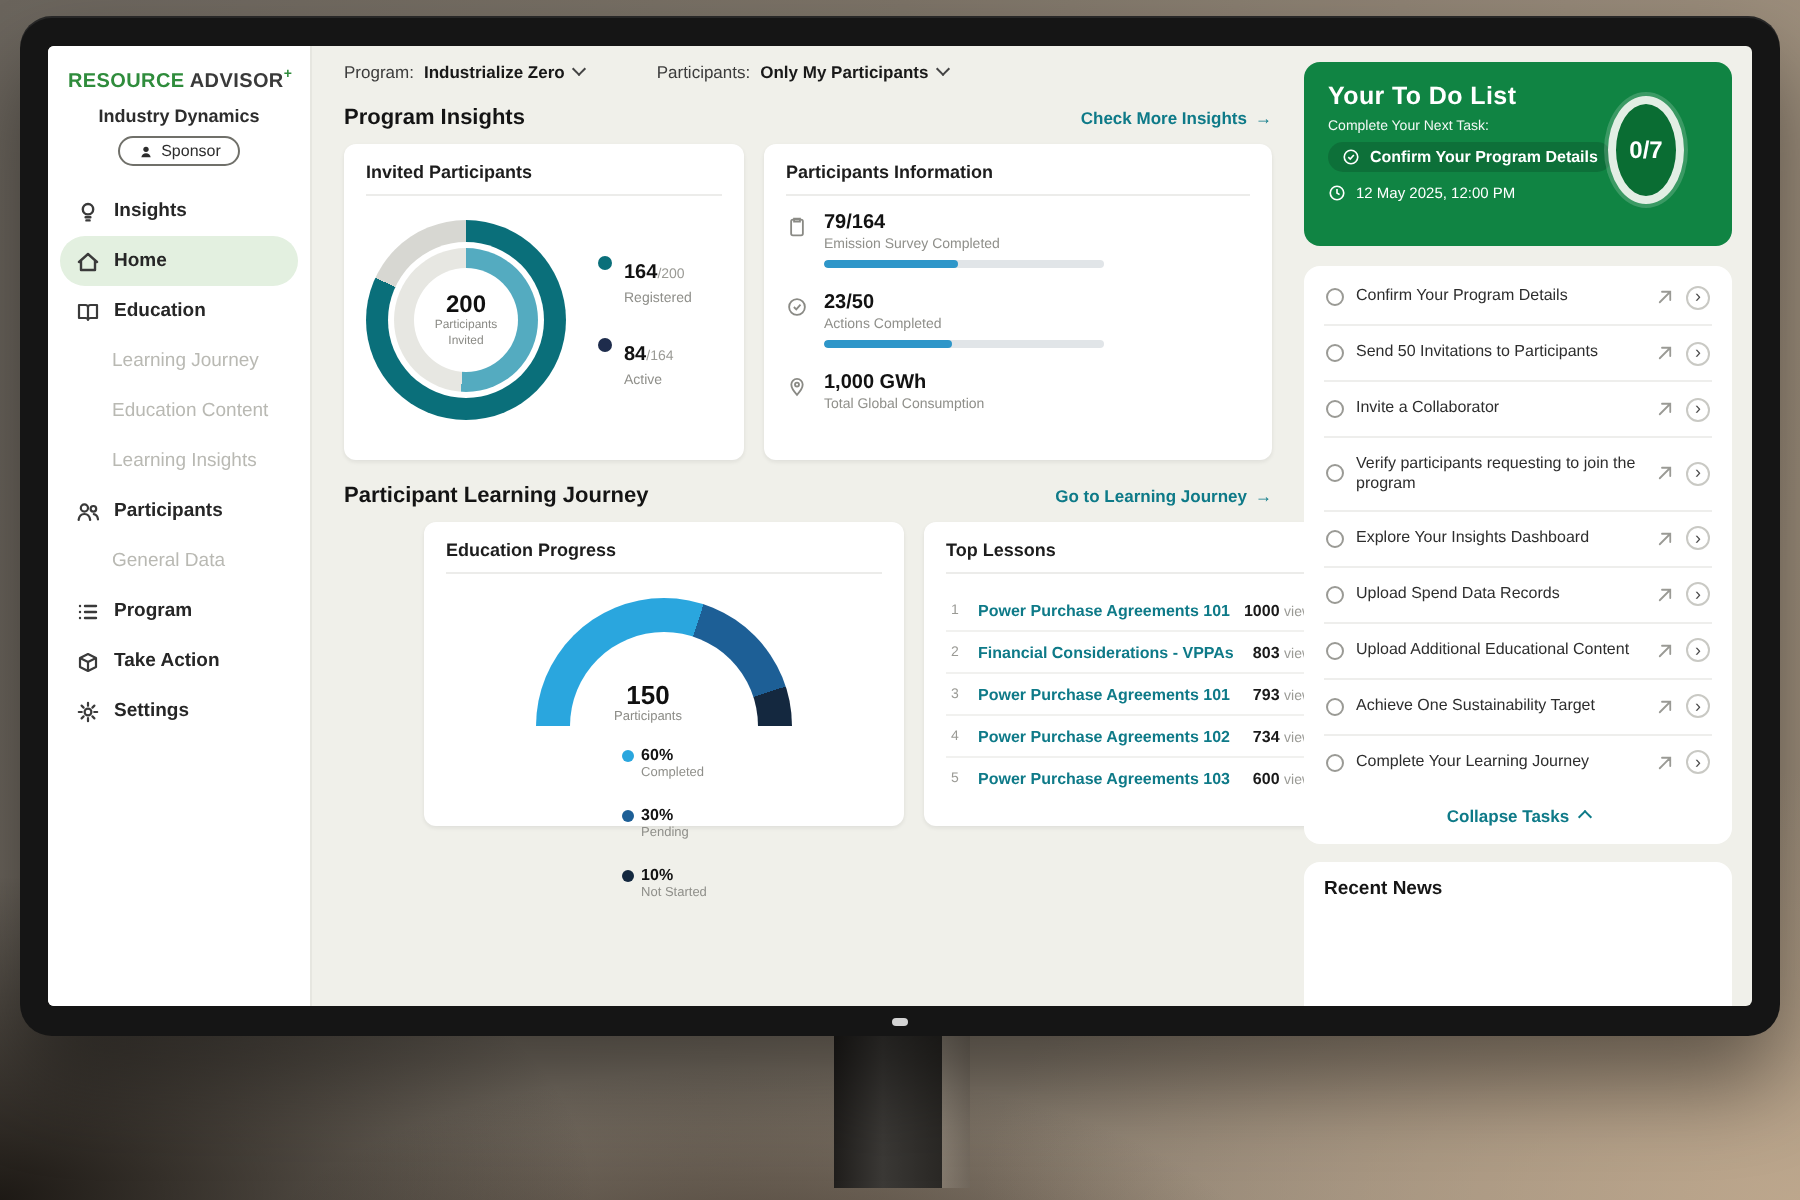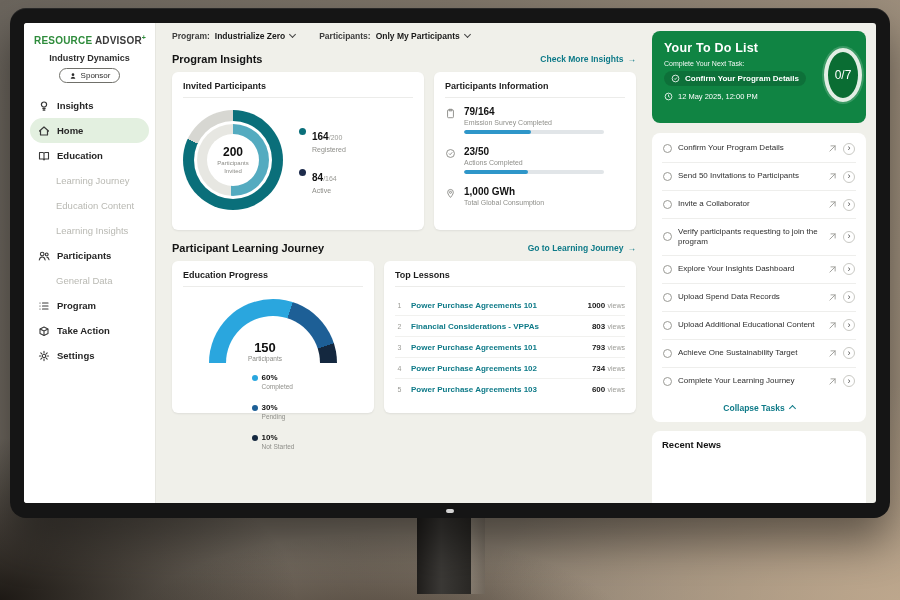--- a/index.html
+++ b/index.html
@@ -41,37 +41,37 @@
   .nav { margin-top:4px; }
   .nav-item { display:flex; align-items:center; gap:7px; height:25px;
     padding:0 8px 0 14px; font-size:9.5px; font-weight:bold; color:#262626; cursor:pointer; }
   .nav-item.sub { padding-left:32px; color:#b9b9b3; font-weight:normal; }
   .nav-item.active { background:#e3f0e0; border-radius:13px; margin:0 6px; padding-left:8px; }
   .nav-icon { width:12px; height:12px; color:#3a3a3a; flex:none; }
 
   
   .main { flex:1; min-width:0; padding:8px 14px 0 16px; }
   .welcome { font-size:16px; font-weight:bold; color:#161616; margin:12px 0 10px; letter-spacing:.2px; }
-  .filters { display:flex; gap:24px; align-items:center;font-weight:bold; }
+  .filters { display:flex; gap:36px; align-items:center; }
   .filter { display:flex; align-items:center; gap:5px; font-size:8.5px; color:#3c3c3c; cursor:pointer; }
   .filter b { color:#191919; }
   .chev-down { width:5px; height:5px; border-right:1.4px solid #444; border-bottom:1.4px solid #444;
     transform:rotate(45deg); margin-top:-3px; }
   .section-head { display:flex; justify-content:space-between; align-items:center; margin:12px 0 7px; }
   .section-title { font-size:11px; font-weight:bold; color:#141414; }
   .tlink { font-size:8.5px; font-weight:bold; color:#0e7a88; display:flex; gap:4px; align-items:center;
     cursor:pointer; text-decoration:none; }
   .cards { display:flex; gap:10px; align-items:stretch; }
   .card { background:#fff; border-radius:6px; box-shadow:0 1px 2px rgba(20,20,20,.08); padding:9px 11px; }
   .card-title { font-size:9px; font-weight:bold; color:#1d1d1d; padding-bottom:6px;
     border-bottom:1px solid #ececea; margin-bottom:8px; }
   .row1 .card { height:158px; }
-  .invited-card { width:252px; flex:none; }
+  .invited-card { width:200px; flex:none; }
   .info-card { flex:1; }
-  .edu-card { width:202px; flex:none; height:152px; }
+  .edu-card { width:240px; flex:none; height:152px;margin-left:40px; }
   .lessons-card { flex:1; height:152px; }
 
   
   .invited-body { display:flex; align-items:center; gap:16px; padding-top:4px; }
   .donut { position:relative; width:100px; height:100px; flex:none; }
   .d-outer { position:absolute; inset:0; border-radius:50%;
     background:conic-gradient(#0a6f7a 0deg 295deg, #d7d7d2 295deg 360deg); }
   .d-gap { position:absolute; inset:11px; border-radius:50%; background:#fff; }
   .d-inner { position:absolute; inset:14px; border-radius:50%;
     background:conic-gradient(#54abc0 0deg 184deg, #e7e7e2 184deg 360deg); }
@@ -125,23 +125,23 @@
 
   
   .rightcol { width:226px; flex:none; padding:8px 10px 0 2px; display:flex; flex-direction:column; }
   .todo-card { background:#108443; border-radius:8px; color:#fff; padding:10px 12px; position:relative; min-height:92px; }
   .todo-title { font-size:12.5px; font-weight:bold; letter-spacing:.2px; }
   .todo-sub { font-size:7px; margin-top:5px; opacity:.95; }
   .todo-next { display:flex; align-items:center; gap:5px; margin-top:4px; font-size:8px; font-weight:bold;
     background:rgba(0,0,0,.15); border-radius:9px; padding:3px 7px; width:max-content; max-width:142px; }
   .todo-next svg, .todo-date svg { width:9px; height:9px; color:#fff; flex:none; }
   .todo-date { display:flex; gap:5px; margin-top:6px; font-size:7.5px; align-items:center; }
-  .ring { position:absolute; right:4px; top:17px; width:38px; height:54px; border-radius:50%;
+  .ring { position:absolute; right:24px; top:17px; width:38px; height:54px; border-radius:50%;
     background:#0a6d33; border:4px solid #e2eee4; box-shadow:0 0 0 2px rgba(255,255,255,.18);
-    display:flex; align-items:center; justify-content:center; font-size:12px; font-weight:normal; }
+    display:flex; align-items:center; justify-content:center; font-size:12px; font-weight:bold; }
   .tasks-card { background:#fff; border-radius:8px; margin-top:10px; padding:2px 10px 2px; }
   .task-row { display:flex; align-items:center; gap:6px; padding:7.5px 1px; border-bottom:1px solid #eeeeec;
     font-size:8px; color:#2e2e2e; cursor:pointer; }
   .task-check { width:9px; height:9px; border:1px solid #9a9a95; border-radius:50%; flex:none; }
   .task-label { flex:1; line-height:1.3; }
   .open-icon { width:9px; height:9px; color:#9a9a95; flex:none; }
   .chev-circle { width:12px; height:12px; border:1px solid #c9c9c4; border-radius:50%; flex:none;
     display:flex; align-items:center; justify-content:center; color:#4a4a4a; font-size:9px; line-height:1; }
   .collapse-row { display:flex; justify-content:center; align-items:center; gap:5px; padding:8px 0 7px;
     color:#0e7a88; font-weight:bold; font-size:8.5px; cursor:pointer; }

